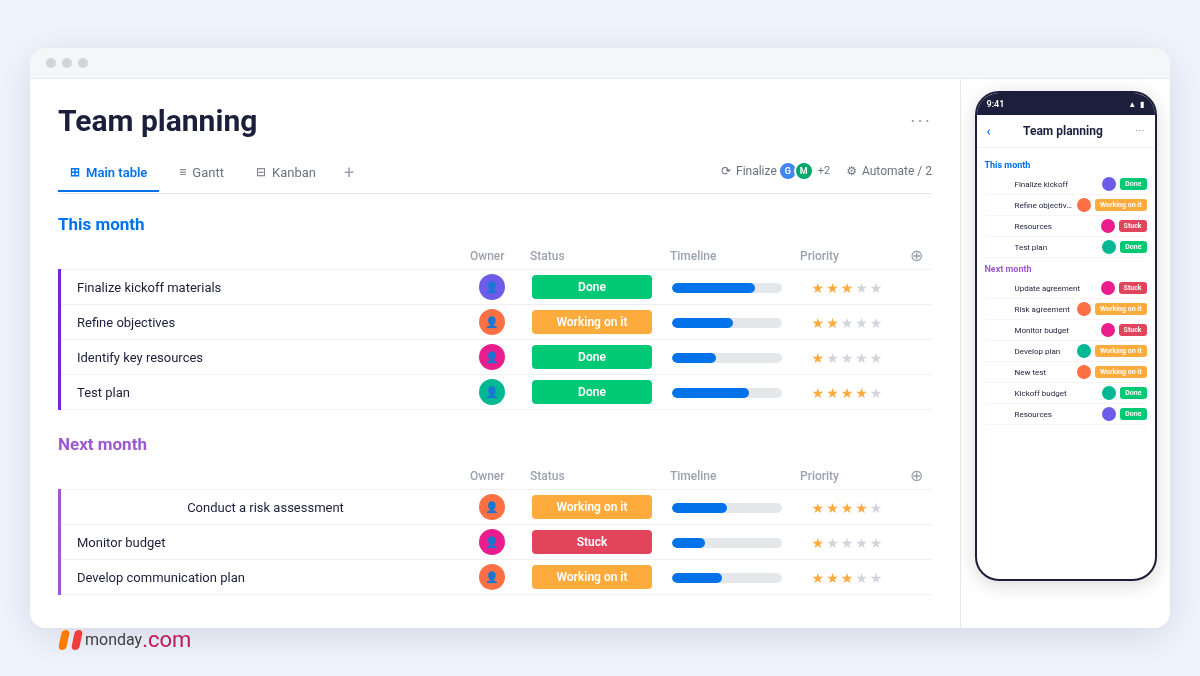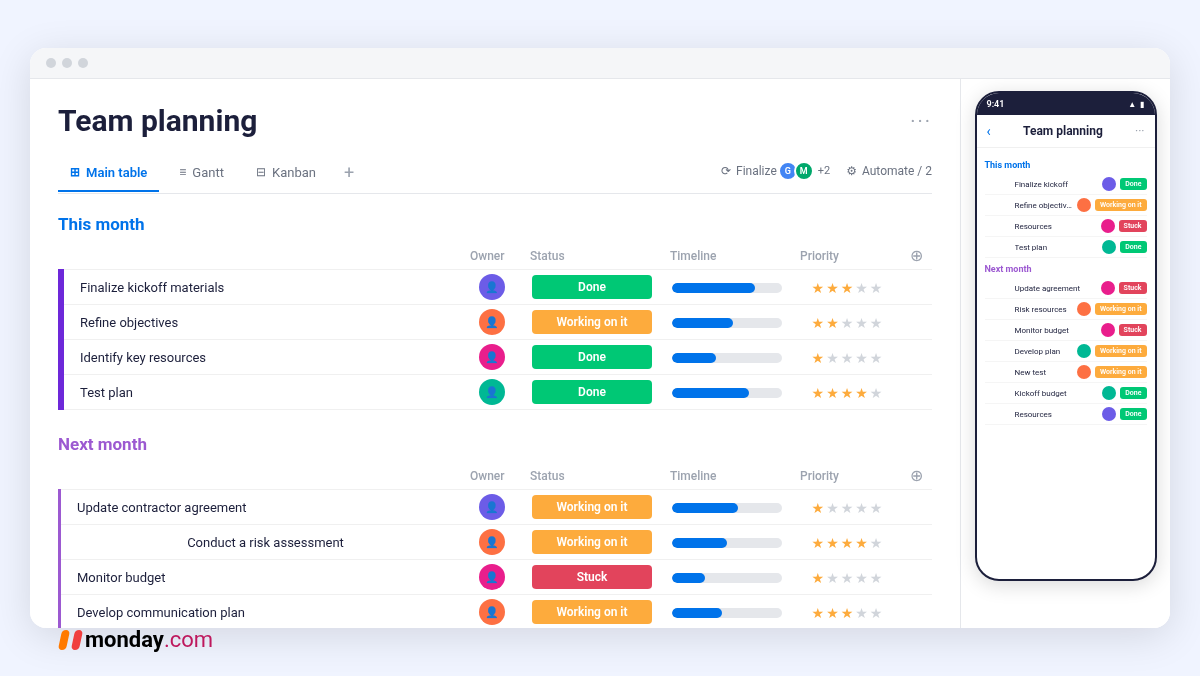--- a/index.html
+++ b/index.html
@@ -405,37 +405,37 @@
     .logo-mark {
       display: flex;
       gap: 3px;
       align-items: flex-end;
     }
 
     .logo-slash-1 { width: 8px; height: 20px; background: #ff7a00; border-radius: 4px; transform: skewX(-12deg); }
     .logo-slash-2 { width: 8px; height: 20px; background: #f03e3e; border-radius: 4px; transform: skewX(-12deg); }
 
     .logo-text {
-      font-size: 22px;
-      font-weight: 700;
-      color: #000000;
+      font-size: 16px;
+      font-weight: 400;
+      color: #404040;
     }
     .logo-com {
       font-size: 22px;
       font-weight: 400;
       color: #be185d;
     }
 
     .monday-wordmark {
       display: flex;
       align-items: center;
     }
 
     tr.group-this-row td:first-child {
-      border-left: 6px solid #6d28d9;
+      border-left: 3px solid #6d28d9;
     }
     tr.group-next-row td:first-child {
       border-left: 3px solid #9c59d1;
     }
   </style>
 </head>
 <body>
 
 <div class="main-container">
 
@@ -623,44 +623,20 @@
               <th class="th-owner">Owner</th>
               <th class="th-status">Status</th>
               <th class="th-timeline">Timeline</th>
               <th class="th-priority">Priority</th>
               <th class="th-add">
                 <span class="add-col-btn">⊕</span>
               </th>
             </tr>
           </thead>
           <tbody id="tbody-next-month">
-          <tr class="group-next-row">
-    <td class="col-task" style="border-left:3px solid #9c59d1;">Update contractor agreement</td>
-    <td class="col-owner">
-      <div class="owner-avatar" style="background:#6c5ce7; display:inline-flex; align-items:center; justify-content:center; color:white; font-size:11px; font-weight:600;">👤</div>
-    </td>
-    <td class="col-status">
-      <span class="status-badge status-working">Working on it</span>
-    </td>
-    <td class="col-timeline">
-      <div class="timeline-bar-wrap">
-        <div class="timeline-bar-fill" style="width:60%"></div>
-      </div>
-    </td>
-    <td class="col-priority">
-      <div class="stars">
-                    <span class="star star-filled">★</span>
-                    <span class="star star-empty">★</span>
-                    <span class="star star-empty">★</span>
-                    <span class="star star-empty">★</span>
-                    <span class="star star-empty">★</span>
-                  </div>
-    </td>
-    <td class="col-add"></td>
-  </tr>
               <tr class="group-next-row">
     <td class="col-task" style="border-left:3px solid #9c59d1;text-align:center;">Conduct a risk assessment</td>
     <td class="col-owner">
       <div class="owner-avatar" style="background:#fd7043; display:inline-flex; align-items:center; justify-content:center; color:white; font-size:11px; font-weight:600;">👤</div>
     </td>
     <td class="col-status">
       <span class="status-badge status-working">Working on it</span>
     </td>
     <td class="col-timeline">
       <div class="timeline-bar-wrap">
@@ -768,21 +744,21 @@
       <div class="phone-avatar" style="background:#00b894;"></div>
       <span class="phone-badge pb-done">Done</span>
     </div>
             <div class="phone-section-title phone-section-next">Next month</div>
             <div class="phone-row">
       <span class="phone-task-name">Update agreement</span>
       <div class="phone-avatar" style="background:#e91e8c;"></div>
       <span class="phone-badge pb-stuck">Stuck</span>
     </div>
             <div class="phone-row">
-      <span class="phone-task-name">Risk resources</span>
+      <span class="phone-task-name">Risk agreement</span>
       <div class="phone-avatar" style="background:#fd7043;"></div>
       <span class="phone-badge pb-working">Working on it</span>
     </div>
             <div class="phone-row">
       <span class="phone-task-name">Monitor budget</span>
       <div class="phone-avatar" style="background:#e91e8c;"></div>
       <span class="phone-badge pb-stuck">Stuck</span>
     </div>
             <div class="phone-row">
       <span class="phone-task-name">Develop plan</span>

